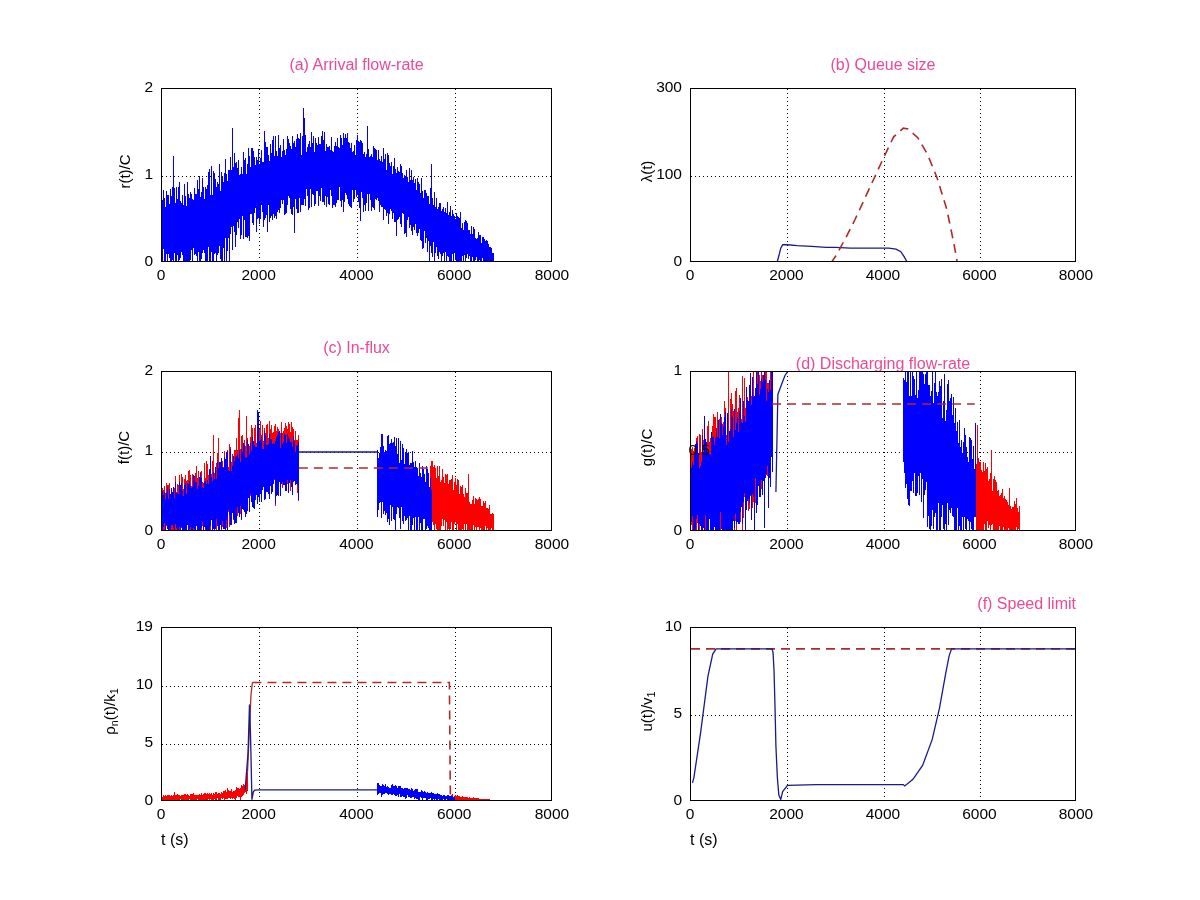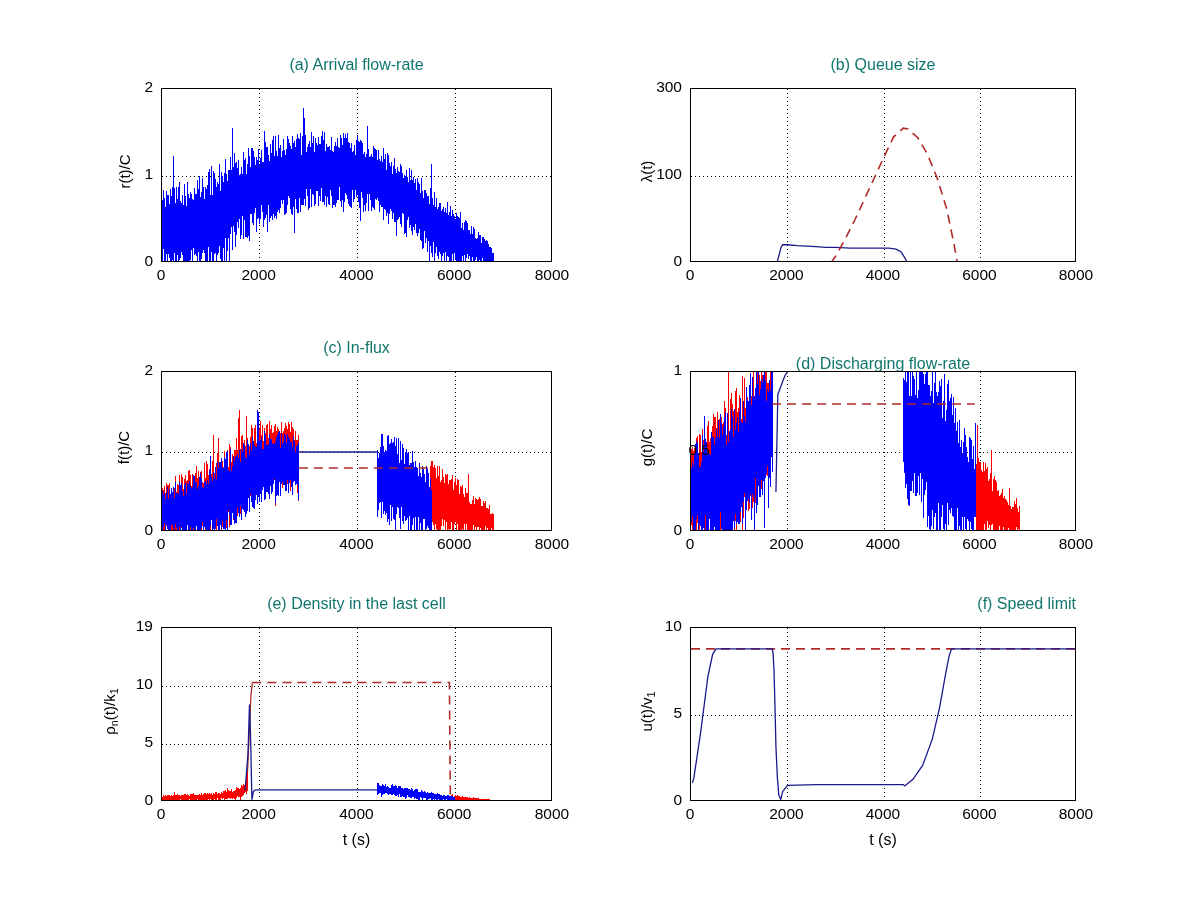--- a/index.html
+++ b/index.html
@@ -1,34 +1,34 @@
 <!DOCTYPE html>
 <html><head>
 <meta charset="utf-8">
 <style>
   html,body{margin:0;padding:0;background:#ffffff;}
   body{width:1200px;height:900px;font-family:"Liberation Sans",sans-serif;overflow:hidden;}
   #figure{position:relative;width:1200px;height:900px;background:#fff;}
   .panel{position:absolute;}
   .panel-title{
     position:absolute;left:0;top:0;width:100%;text-align:center;
-    font-size:16px;color:#0f766e;font-family:"Liberation Sans",sans-serif;
+    font-size:16px;color:#ec4899;font-family:"Liberation Sans",sans-serif;
     white-space:nowrap;
   }
   .plotbox{position:absolute;border:1px solid #000;box-sizing:border-box;background:transparent;overflow:hidden;}
   .plotsvg{position:absolute;left:0;top:0;}
   .ylabel{
     position:absolute;font-size:15px;color:#000;white-space:nowrap;
     transform-origin:center center;
   }
   .ylabel span.rot{display:inline-block;transform:rotate(-90deg);}
   .ticklabel{position:absolute;font-size:15.5px;color:#000;white-space:nowrap;}
   .xticklabel{text-align:center;}
   .yticklabel{text-align:right;}
-  .xaxis-title{position:absolute;font-size:16px;color:#000;text-align:center;white-space:nowrap;}
+  .xaxis-title{position:absolute;font-size:16px;color:#000;text-align:left;white-space:nowrap;}
   sub{font-size:0.72em;vertical-align:-0.28em;}
 </style>
 </head>
 <body>
 
 <div id="figure">
     <div class="panel" style="left: 0px; top: 0px; width: 1200px; height: 900px; pointer-events: none;">
       <div class="panel-title" style="left: 161px; top: 56px; width: 391px;">(a) Arrival flow-rate</div>
       <div class="plotbox" style="left: 161px; top: 88px; width: 391px; height: 174px;">
         <svg class="plotsvg" width="391" height="174" shape-rendering="crispEdges">
@@ -122,21 +122,20 @@
       <div class="ticklabel xticklabel" style="left: 746.5px; top: 535px; width: 80px;">2000</div>
       <div class="ticklabel xticklabel" style="left: 843px; top: 535px; width: 80px;">4000</div>
       <div class="ticklabel xticklabel" style="left: 939.5px; top: 535px; width: 80px;">6000</div>
       <div class="ticklabel xticklabel" style="left: 1036px; top: 535px; width: 80px;">8000</div>
       <div class="ticklabel yticklabel" style="left: 598px; top: 521px; width: 84px;">0</div>
       <div class="ticklabel yticklabel" style="left: 626px; top: 441px; width: 84px;">0.5</div>
       <div class="ticklabel yticklabel" style="left: 598px; top: 361px; width: 84px;">1</div>
       <div class="ylabel" style="left: 587px; top: 439px; width: 120px; text-align: center;"><span class="rot">g(t)/C</span></div>
     </div>
     <div class="panel" style="left: 0px; top: 0px; width: 1200px; height: 900px; pointer-events: none;">
-      <div class="panel-title" style="left: 161px; top: 595px; width: 391px;">(e) Density in the last cell</div>
       <div class="plotbox" style="left: 161px; top: 627px; width: 391px; height: 174px;">
         <svg class="plotsvg" width="391" height="174" shape-rendering="crispEdges">
           <line x1="97.75" x2="97.75" y1="0" y2="174" stroke="#000" stroke-width="1" stroke-dasharray="1,3"></line>
           <line x1="195.5" x2="195.5" y1="0" y2="174" stroke="#000" stroke-width="1" stroke-dasharray="1,3"></line>
           <line x1="293.25" x2="293.25" y1="0" y2="174" stroke="#000" stroke-width="1" stroke-dasharray="1,3"></line>
           <line y1="116" y2="116" x1="0" x2="391" stroke="#000" stroke-width="1" stroke-dasharray="1,3"></line>
           <line y1="58" y2="58" x1="0" x2="391" stroke="#000" stroke-width="1" stroke-dasharray="1,3"></line>
           <g></g>
           <path d="M0.00 171.86L0.00 168.73M0.85 172.17L0.85 168.61M1.70 172.25L1.70 167.10M2.55 171.98L2.55 167.91M3.40 173.57L3.40 167.23M4.25 172.07L4.25 168.43M5.10 172.90L5.10 166.63M5.95 172.83L5.95 167.98M6.80 172.70L6.80 167.46M7.65 173.04L7.65 166.92M8.50 172.54L8.50 167.86M9.35 173.65L9.35 166.79M10.20 171.94L10.20 168.25M11.05 172.58L11.05 167.89M11.90 173.16L11.90 166.67M12.75 173.46L12.75 163.88M13.60 172.43L13.60 166.54M14.45 172.80L14.45 166.64M15.30 171.69L15.30 166.24M16.15 172.71L16.15 166.97M17.00 174.00L17.00 166.96M17.85 171.84L17.85 167.49M18.70 171.48L18.70 167.60M19.55 172.03L19.55 166.83M20.40 173.28L20.40 166.84M21.25 173.45L21.25 167.01M22.10 171.84L22.10 166.54M22.95 172.06L22.95 165.88M23.80 174.00L23.80 166.01M24.65 172.54L24.65 167.08M25.50 172.54L25.50 166.23M26.35 172.33L26.35 166.93M27.20 171.41L27.20 167.70M28.05 171.38L28.05 166.14M28.90 171.74L28.90 166.17M29.75 172.85L29.75 165.61M30.60 173.25L30.60 166.29M31.45 171.50L31.45 165.09M32.30 172.50L32.30 167.35M33.15 172.88L33.15 167.42M34.00 173.34L34.00 166.56M34.85 172.35L34.85 166.71M35.70 171.27L35.70 166.63M36.55 173.22L36.55 166.64M37.40 171.99L37.40 166.46M38.25 171.69L38.25 166.72M39.10 173.08L39.10 166.63M39.95 171.57L39.95 165.19M40.80 172.89L40.80 167.17M41.65 172.28L41.65 166.31M42.50 172.02L42.50 164.87M43.35 173.02L43.35 164.84M44.20 172.65L44.20 166.17M45.05 170.78L45.05 166.91M45.90 173.12L45.90 164.70M46.75 171.31L46.75 165.78M47.60 171.85L47.60 164.77M48.45 170.66L48.45 165.92M49.30 171.88L49.30 164.64M50.15 171.55L50.15 166.57M51.00 172.97L51.00 165.16M51.85 171.89L51.85 164.99M52.70 170.56L52.70 166.08M53.55 171.50L53.55 164.39M54.40 172.26L54.40 163.99M55.25 170.24L55.25 165.91M56.10 171.84L56.10 165.33M56.95 170.83L56.95 165.35M57.80 172.19L57.80 165.05M58.65 171.59L58.65 165.65M59.50 170.35L59.50 164.31M60.35 171.22L60.35 165.05M61.20 169.88L61.20 163.28M62.05 172.55L62.05 162.97M62.90 172.07L62.90 165.14M63.75 170.78L63.75 162.45M64.60 171.43L64.60 164.43M65.45 171.25L65.45 159.83M66.30 170.16L66.30 161.90M67.15 170.40L67.15 162.93M68.00 170.98L68.00 162.61M68.85 170.27L68.85 163.28M69.70 169.83L69.70 160.97M70.55 170.64L70.55 163.54M71.40 170.01L71.40 163.29M72.25 170.56L72.25 162.68M73.10 169.73L73.10 162.29M73.95 171.70L73.95 162.03M74.80 170.36L74.80 159.19M75.65 168.21L75.65 160.11M76.50 168.51L76.50 159.91M77.35 168.60L77.35 161.38M78.20 173.19L78.20 159.56M79.05 168.62L79.05 158.29M79.90 168.08L79.90 156.67M80.75 167.95L80.75 158.21M81.60 166.60L81.60 156.48M82.45 165.02L82.45 156.66M83.30 163.87L83.30 154.24M84.15 166.04L84.15 147.93M85.00 163.01L85.00 144.43" stroke="#ff0000" stroke-width="1" fill="none"></path>
           <path d="M288.36 172.61L288.36 168.05M289.21 172.56L289.21 167.22M290.06 172.18L290.06 167.81M290.91 172.65L290.91 166.46M291.76 173.71L291.76 168.58M292.61 173.97L292.61 168.43M293.46 174.00L293.46 166.89M294.31 172.29L294.31 168.11M295.16 173.68L295.16 167.14M296.01 174.00L296.01 168.66M296.86 173.76L296.86 168.22M297.71 172.93L297.71 168.19M298.56 174.00L298.56 168.85M299.41 172.65L299.41 168.90M300.26 174.00L300.26 168.39M301.11 173.96L301.11 169.13M301.96 172.48L301.96 169.35M302.81 172.86L302.81 168.58M303.66 172.74L303.66 168.95M304.51 172.50L304.51 169.36M305.36 173.58L305.36 168.65M306.21 173.27L306.21 169.69M307.06 172.78L307.06 169.35M307.91 173.45L307.91 170.08M308.76 173.27L308.76 169.53M309.61 172.89L309.61 169.57M310.46 173.59L310.46 169.82M311.31 173.15L311.31 169.32M312.16 173.67L312.16 170.47M313.01 173.97L313.01 170.10M313.86 174.00L313.86 169.72M314.71 174.00L314.71 170.13M315.56 173.17L315.56 170.10M316.41 173.20L316.41 169.84M317.26 174.00L317.26 170.87M318.11 174.00L318.11 170.50M318.96 173.60L318.96 170.76M319.81 173.72L319.81 170.69M320.66 173.32L320.66 170.65M321.51 173.63L321.51 170.63M322.36 173.74L322.36 170.91M323.21 174.00L323.21 171.14M324.06 173.62L324.06 171.05M324.91 173.33L324.91 171.38M325.76 173.83L325.76 171.37M326.61 173.90L326.61 170.64M327.46 173.84L327.46 171.48M328.31 173.79L328.31 172.04M329.16 174.00L329.16 171.84M330.01 173.38L330.01 172.20M330.86 173.73L330.86 172.23M331.71 173.60L331.71 171.92M332.56 173.54L332.56 171.79M333.41 173.89L333.41 172.43M334.26 174.00L334.26 172.36M335.11 173.79L335.11 172.34M335.96 174.00L335.96 172.45M336.81 173.83L336.81 172.78" stroke="#ff0000" stroke-width="1" fill="none"></path>

